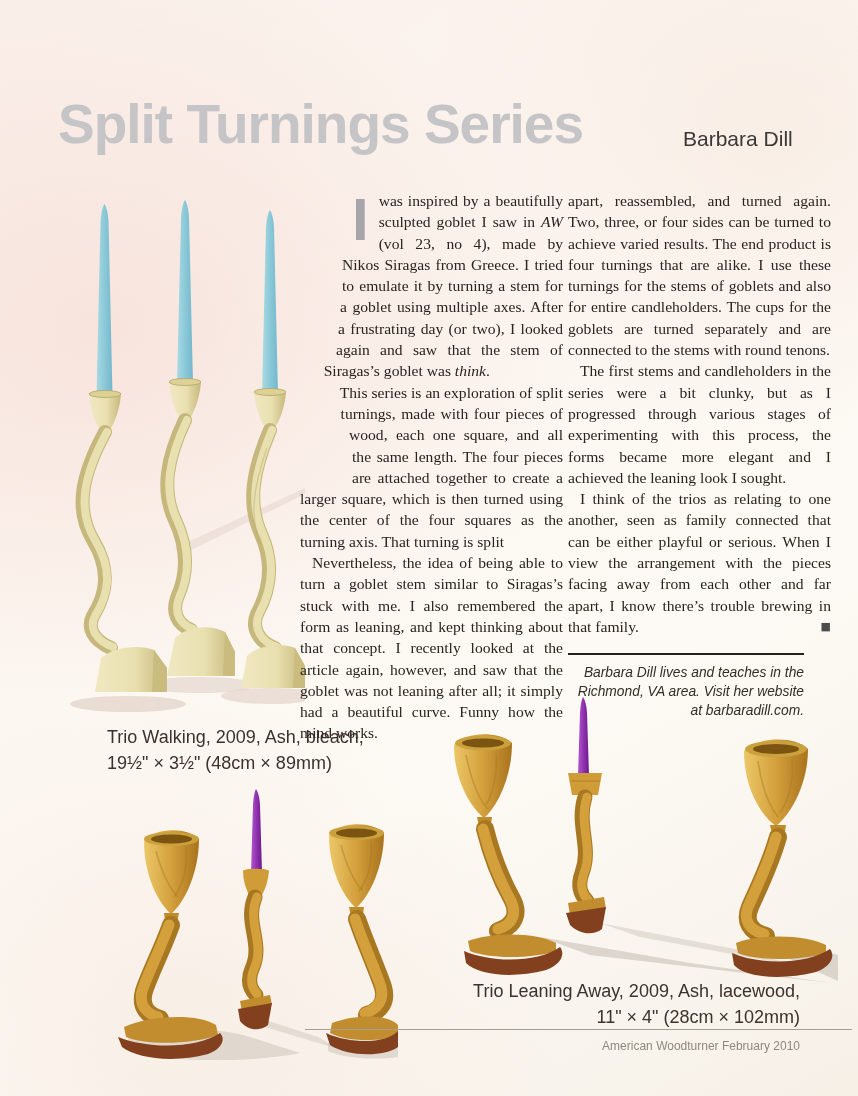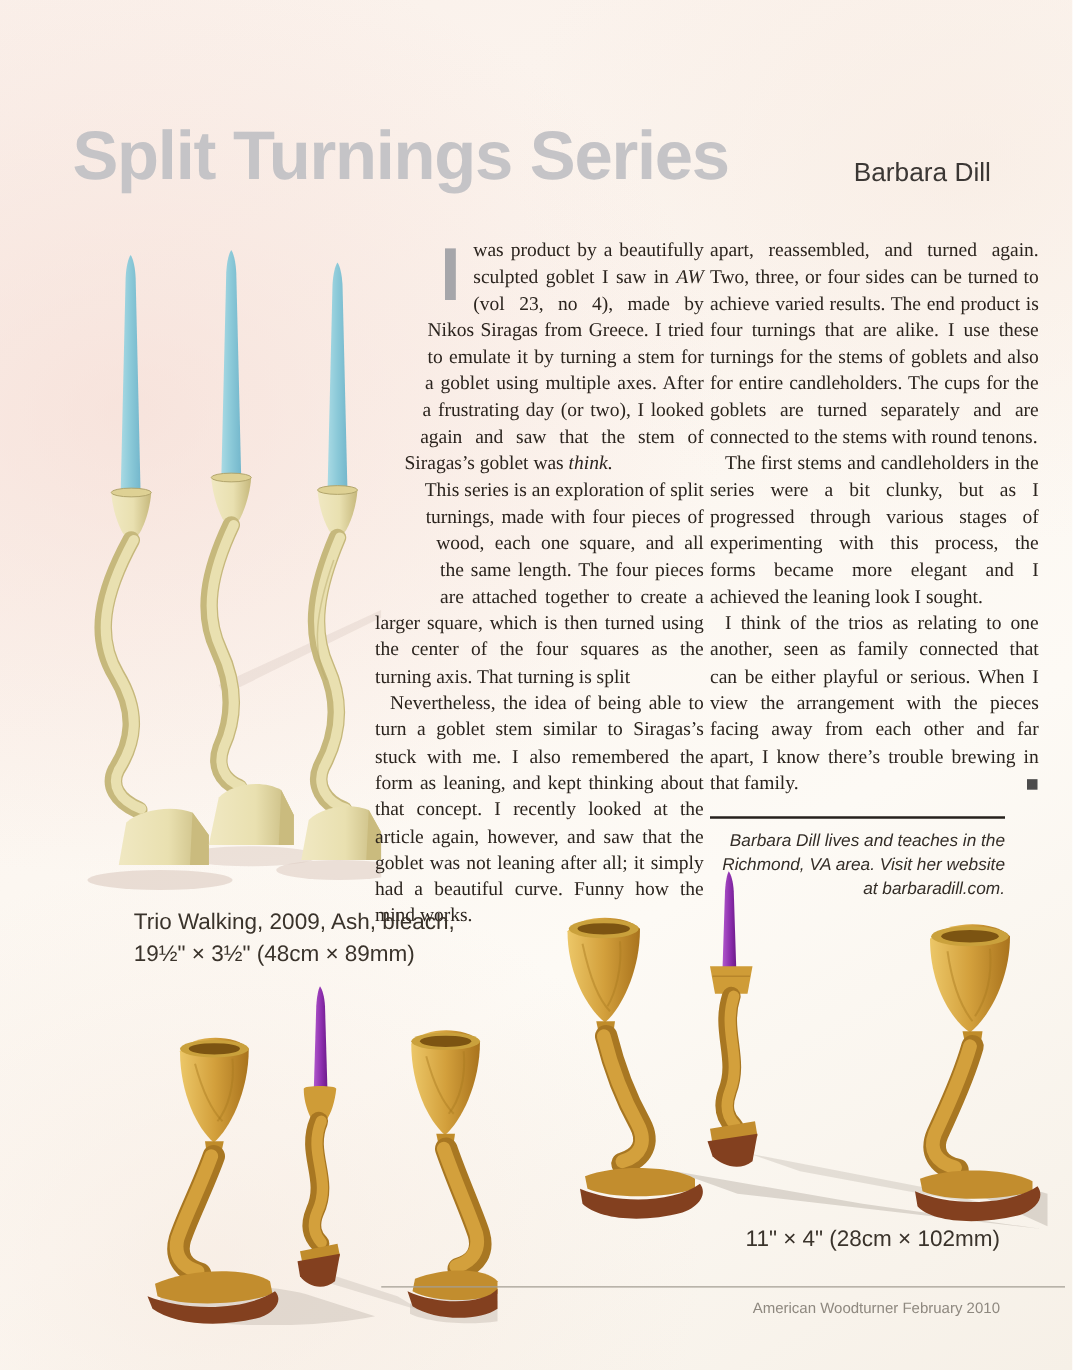--- a/index.html
+++ b/index.html
@@ -136,21 +136,21 @@
         <path d="M217,242 C200,282 194,315 208,346 C222,377 216,404 204,426 C198,440 206,454 222,459" fill="none" stroke="var(--wood-pale)" stroke-width="8" stroke-linecap="round"></path>
         <path class="grainp" d="M212,260 C198,300 194,330 206,356"></path>
         <path d="M186,500 L192,468 C203,457 226,454 240,460 L250,478 L250,500 Z" fill="url(#gPale)"></path>
         <path d="M240,460 L250,478 L250,500 L238,500 Z" fill="#cabb7e"></path>
       </g>
     </svg>
   </div>
 
   <div class="col col1">
     <div class="wrapshape"></div>
-    <p class="first"><span class="dropcap">I</span><span>was product by a beautifully sculpted goblet I saw in </span><i>AW</i><span> (vol 23, no 4), made by Nikos Siragas from Greece. I tried to emulate it by turning a stem for a goblet using multiple axes. After a frustrating day (or two), I looked again and saw that the stem of Siragas’s goblet was </span><i>think</i><span>.</span></p>
+    <p class="first"><span class="dropcap">I</span><span>was inspired by a beautifully sculpted goblet I saw in </span><i>AW</i><span> (vol 23, no 4), made by Nikos Siragas from Greece. I tried to emulate it by turning a stem for a goblet using multiple axes. After a frustrating day (or two), I looked again and saw that the stem of Siragas’s goblet was </span><i>think</i><span>.</span></p>
     <p class="indent">This series is an exploration of split turnings, made with four pieces of wood, each one square, and all the same length. The four pieces are attached together to create a larger square, which is then turned using the center of the four squares as the turning axis. That turning is split</p>
     <p class="indent">Nevertheless, the idea of being able to turn a goblet stem similar to Siragas’s stuck with me. I also remembered the form as leaning, and kept thinking about that concept. I recently looked at the article again, however, and saw that the goblet was not leaning after all; it simply had a beautiful curve. Funny how the mind works.</p>
   </div>
 
   <div class="col col2">
     <p>apart, reassembled, and turned again. Two, three, or four sides can be turned to achieve varied results. The end product is four turnings that are alike. I use these turnings for the stems of goblets and also for entire candleholders. The cups for the goblets are turned separately and are connected to the stems with round tenons.</p>
     <p class="indent"><span>The first stems and candleholders in the series were a bit clunky, but as I progressed through various stages of experimenting with this process, the forms became more elegant and I achieved the leaning look I sought.</span></p>
     <p class="indent"><span>I think of the trios as relating to one another, seen as family connected that can be either playful or serious. When I view the arrangement with the pieces facing away from each other and far apart, I know there’s trouble brewing in that family.</span><span class="endmark">■</span></p>
     <div class="bio">
       <p>Barbara Dill lives and teaches in the Richmond, VA area. Visit her website at barbaradill.com.</p>
@@ -254,19 +254,20 @@
         <path d="M257,144 C266,170 277,194 283,212 C287,226 281,236 267,240" fill="none" stroke="#a87722" stroke-width="18" stroke-linecap="round"></path>
         <path d="M255,144 C264,170 275,194 281,212 C284,225 278,234 265,238" fill="none" stroke="var(--wood-gold)" stroke-width="11" stroke-linecap="round"></path>
         <path d="M232,248 C258,238 290,240 298,250 L298,260 C278,268 244,266 230,258 Z" fill="#c28d2e"></path>
         <path d="M226,258 C252,270 288,268 298,256 L298,272 C284,282 248,282 230,270 Z" fill="var(--base-brown)"></path>
       </g>
     </svg>
   </div>
 
 
   <div class="caption caption-c">
+    <div>Trio Leaning Away, 2009, Ash, lacewood,</div>
     <div>11" × 4" (28cm × 102mm)</div>
   </div>
 
   <div class="footer-rule"></div>
   <div class="footer-text">American Woodturner February 2010</div>
 
 </div>
 
 </body></html>

